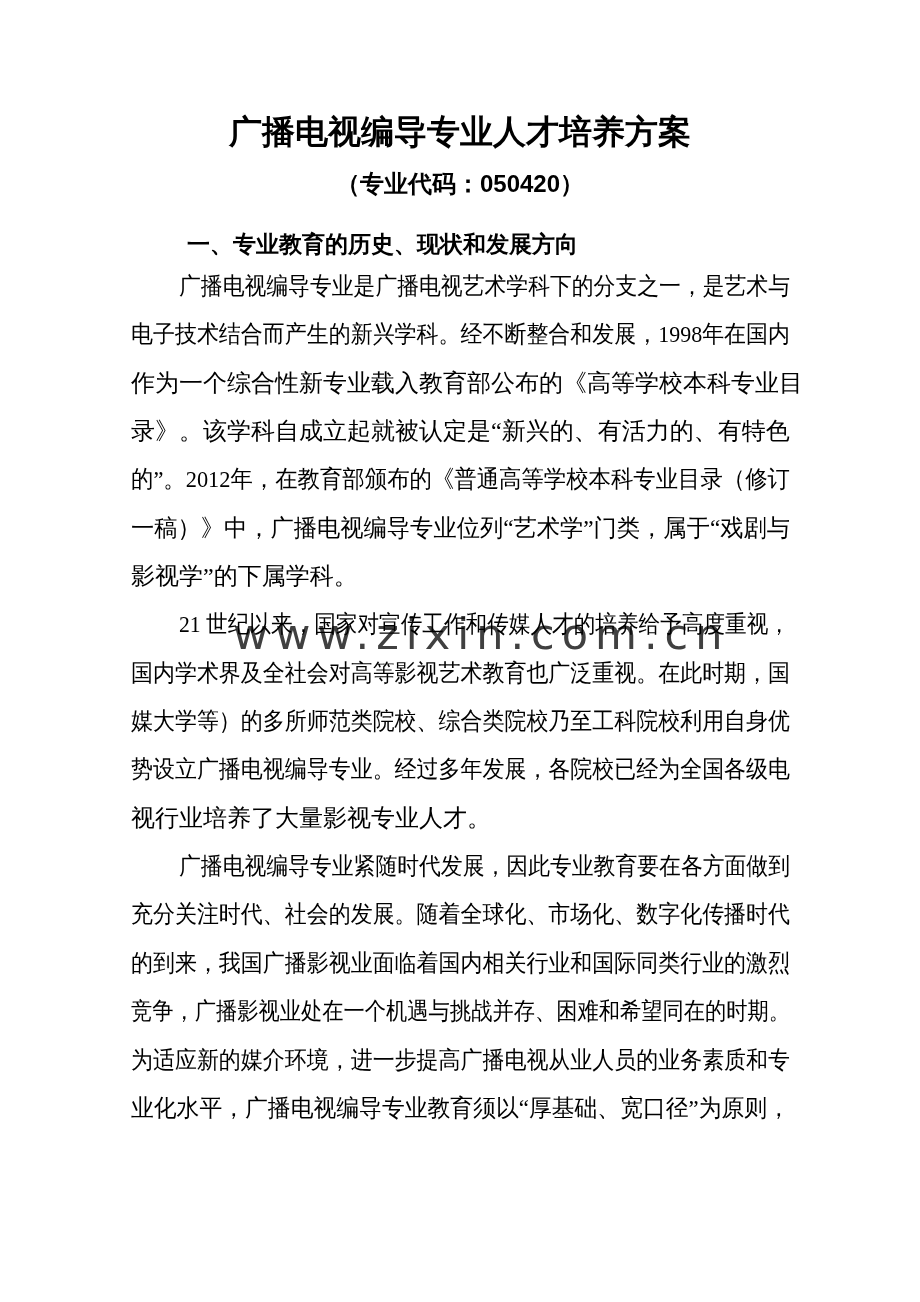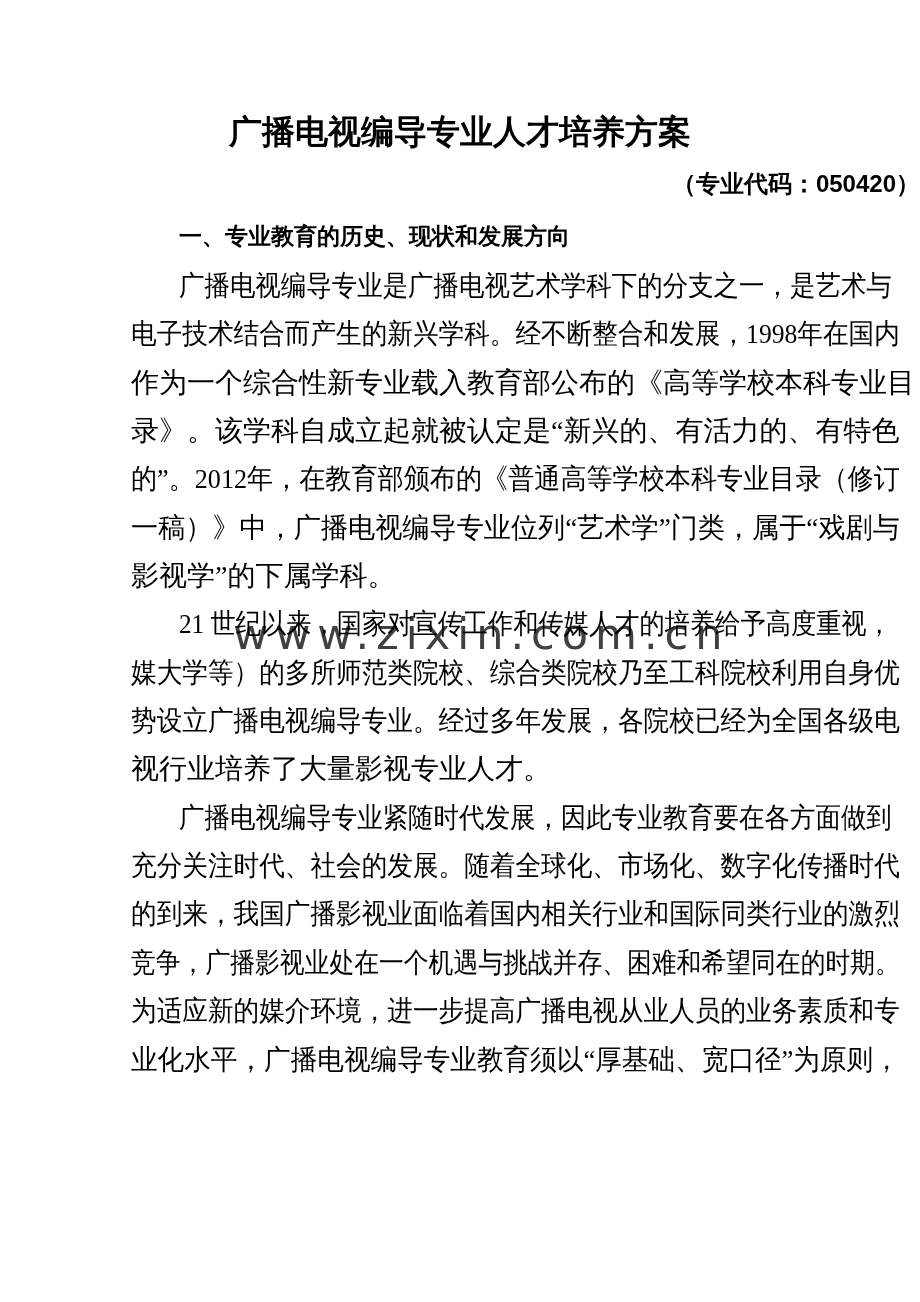--- a/index.html
+++ b/index.html
@@ -42,55 +42,55 @@
     z-index: 1;
     margin: 0;
   }
   .doc-subtitle {
     position: absolute;
     top: 164px;
     left: 0;
     width: 920px;
     height: 40px;
     line-height: 40px;
-    text-align: right;
+    text-align: center;
     font-family: "Liberation Sans", "DejaVu Sans", sans-serif;
     font-weight: bold;
     font-size: 24px;
     z-index: 1;
     margin: 0;
   }
   .section-heading {
     position: absolute;
     top: 216px;
     left: 179px;
     height: 40px;
     line-height: 40px;
     font-family: "Liberation Sans", "DejaVu Sans", sans-serif;
     font-weight: bold;
     font-size: 23px;
     z-index: 1;
-    margin: 0;
+    margin: 8px;
     white-space: nowrap;
   }
   .doc-body {
     position: absolute;
     top: 262px;
     left: 131px;
     width: 659px;
     z-index: 1;
   }
   .paragraph {
     margin: 0;
     padding: 0;
   }
   .line {
     height: 48.35px;
     line-height: 48.35px;
-    font-size: 28px;
+    font-size: 24px;
     white-space: nowrap;
     overflow: visible;
   }
   .line .line-text {
     display: inline-block;
     white-space: nowrap;
     transform-origin: 0 50%;
   }
   .line.indent .line-text {
     margin-left: 48px;
@@ -114,20 +114,21 @@
         <div class="line indent fit"><span class="line-text" style="transform: scaleX(0.909226);">广播电视编导专业是广播电视艺术学科下的分支之一，是艺术与</span></div>
         <div class="line fit"><span class="line-text" style="transform: scaleX(0.915278);">电子技术结合而产生的新兴学科。经不断整合和发展，1998年在国内</span></div>
         <div class="line"><span class="line-text">作为一个综合性新专业载入教育部公布的《高等学校本科专业目</span></div>
         <div class="line"><span class="line-text">录》。该学科自成立起就被认定是“新兴的、有活力的、有特色</span></div>
         <div class="line fit"><span class="line-text" style="transform: scaleX(0.932561);">的”。2012年，在教育部颁布的《普通高等学校本科专业目录（修订</span></div>
         <div class="line fit"><span class="line-text" style="transform: scaleX(0.969162);">一稿）》中，广播电视编导专业位列“艺术学”门类，属于“戏剧与</span></div>
         <div class="line"><span class="line-text">影视学”的下属学科。</span></div>
       </div>
       <div class="paragraph">
         <div class="line indent fit"><span class="line-text" style="transform: scaleX(0.90118);">21 世纪以来，国家对宣传工作和传媒人才的培养给予高度重视，</span></div>
+        <div class="line fit"><span class="line-text" style="transform: scaleX(0.915278);">国内学术界及全社会对高等影视艺术教育也广泛重视。在此时期，国</span></div>
         <div class="line fit"><span class="line-text" style="transform: scaleX(0.915278);">媒大学等）的多所师范类院校、综合类院校乃至工科院校利用自身优</span></div>
         <div class="line fit"><span class="line-text" style="transform: scaleX(0.915278);">势设立广播电视编导专业。经过多年发展，各院校已经为全国各级电</span></div>
         <div class="line"><span class="line-text">视行业培养了大量影视专业人才。</span></div>
       </div>
       <div class="paragraph">
         <div class="line indent fit"><span class="line-text" style="transform: scaleX(0.909226);">广播电视编导专业紧随时代发展，因此专业教育要在各方面做到</span></div>
         <div class="line fit"><span class="line-text" style="transform: scaleX(0.915278);">充分关注时代、社会的发展。随着全球化、市场化、数字化传播时代</span></div>
         <div class="line fit"><span class="line-text" style="transform: scaleX(0.915278);">的到来，我国广播影视业面临着国内相关行业和国际同类行业的激烈</span></div>
         <div class="line fit"><span class="line-text" style="transform: scaleX(0.885753);">竞争，广播影视业处在一个机遇与挑战并存、困难和希望同在的时期。</span></div>
         <div class="line fit"><span class="line-text" style="transform: scaleX(0.915278);">为适应新的媒介环境，进一步提高广播电视从业人员的业务素质和专</span></div>

